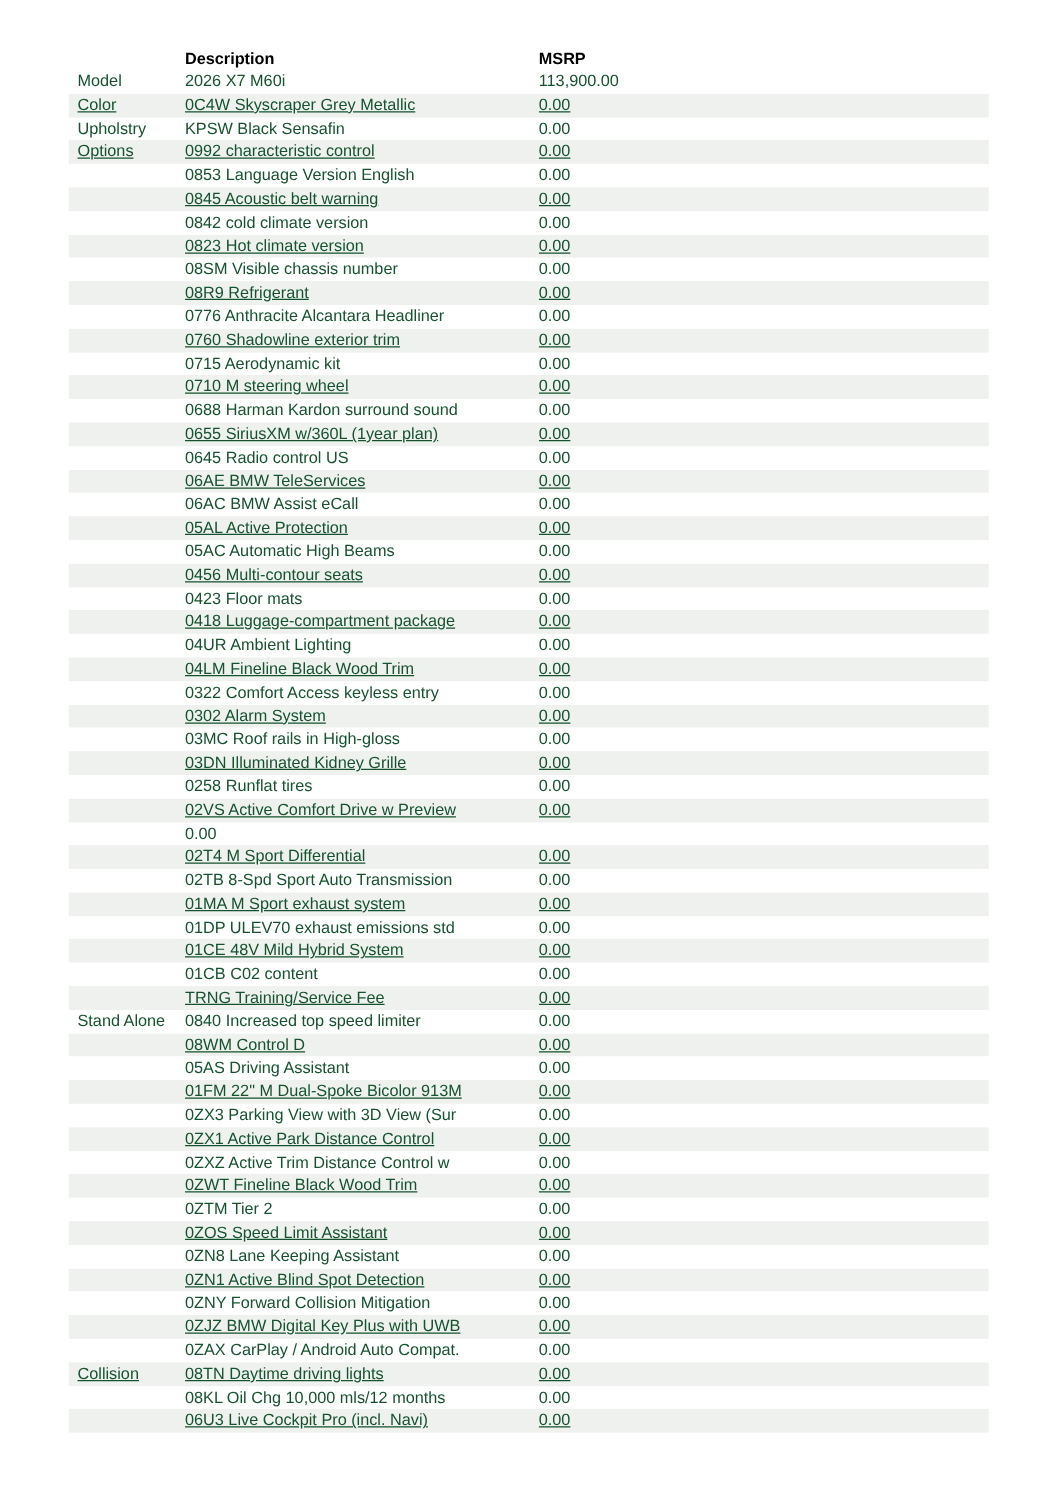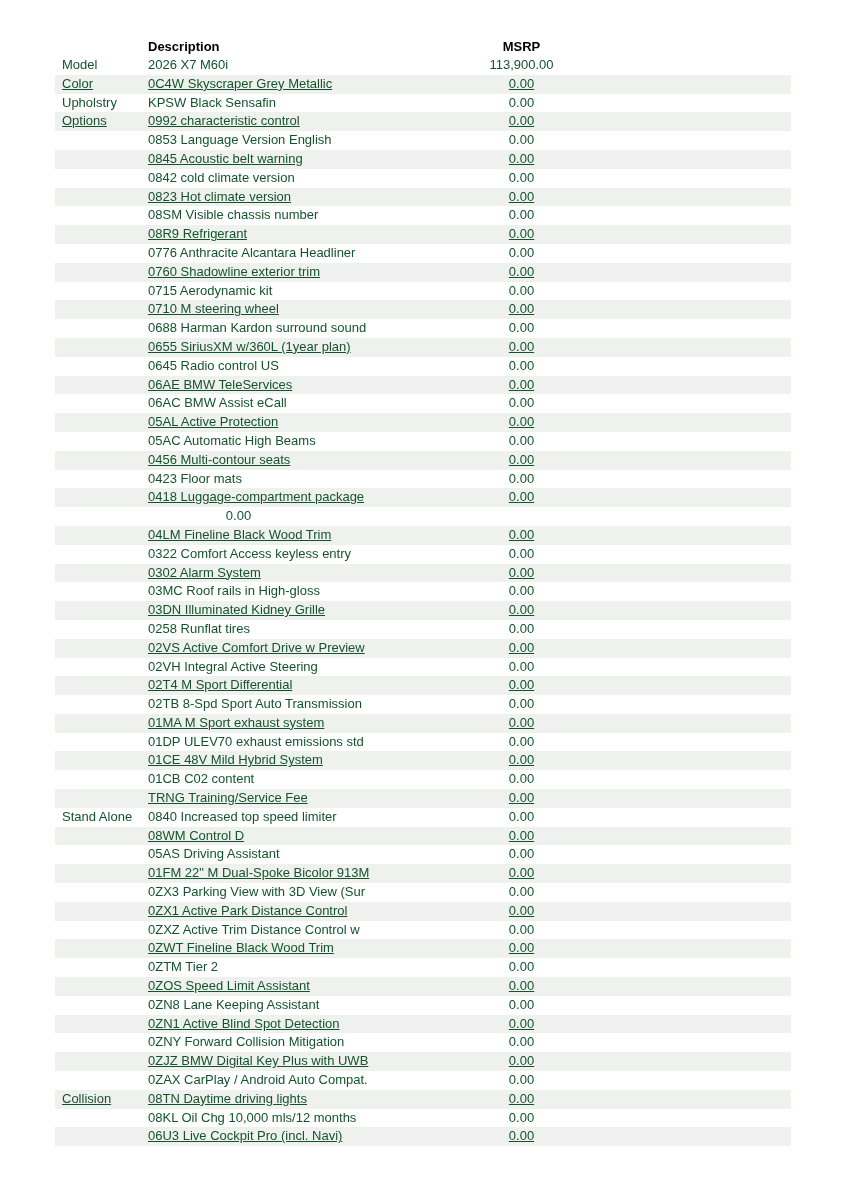--- a/index.html
+++ b/index.html
@@ -54,21 +54,21 @@
     padding-left: 7px;
     box-sizing: border-box;
     flex: 0 0 auto;
   }
   .cell.desc {
     flex: 1 1 auto;
   }
   .cell.msrp {
     width: 360px;
     flex: 0 0 auto;
-    text-align: center;
+    text-align: left;
     padding-right: 179px;
     box-sizing: border-box;
   }
 </style>
 </head>
 <body>
 
 <div class="page">
   <div class="options-table">
     <div class="row header">
@@ -192,20 +192,21 @@
           <div class="cell desc">0423 Floor mats</div>
           <div class="cell msrp">0.00</div>
         </div>
         <div class="row alt">
           <div class="cell cat"></div>
           <div class="cell desc">0418 Luggage-compartment package</div>
           <div class="cell msrp">0.00</div>
         </div>
         <div class="row">
           <div class="cell cat"></div>
+          <div class="cell desc">04UR Ambient Lighting</div>
           <div class="cell msrp">0.00</div>
         </div>
         <div class="row alt">
           <div class="cell cat"></div>
           <div class="cell desc">04LM Fineline Black Wood Trim</div>
           <div class="cell msrp">0.00</div>
         </div>
         <div class="row">
           <div class="cell cat"></div>
           <div class="cell desc">0322 Comfort Access keyless entry</div>
@@ -231,21 +232,20 @@
           <div class="cell desc">0258 Runflat tires</div>
           <div class="cell msrp">0.00</div>
         </div>
         <div class="row alt">
           <div class="cell cat"></div>
           <div class="cell desc">02VS Active Comfort Drive w Preview</div>
           <div class="cell msrp">0.00</div>
         </div>
         <div class="row">
           <div class="cell cat"></div>
-          <div class="cell desc">02VH Integral Active Steering</div>
           <div class="cell msrp">0.00</div>
         </div>
         <div class="row alt">
           <div class="cell cat"></div>
           <div class="cell desc">02T4 M Sport Differential</div>
           <div class="cell msrp">0.00</div>
         </div>
         <div class="row">
           <div class="cell cat"></div>
           <div class="cell desc">02TB 8-Spd Sport Auto Transmission</div>

